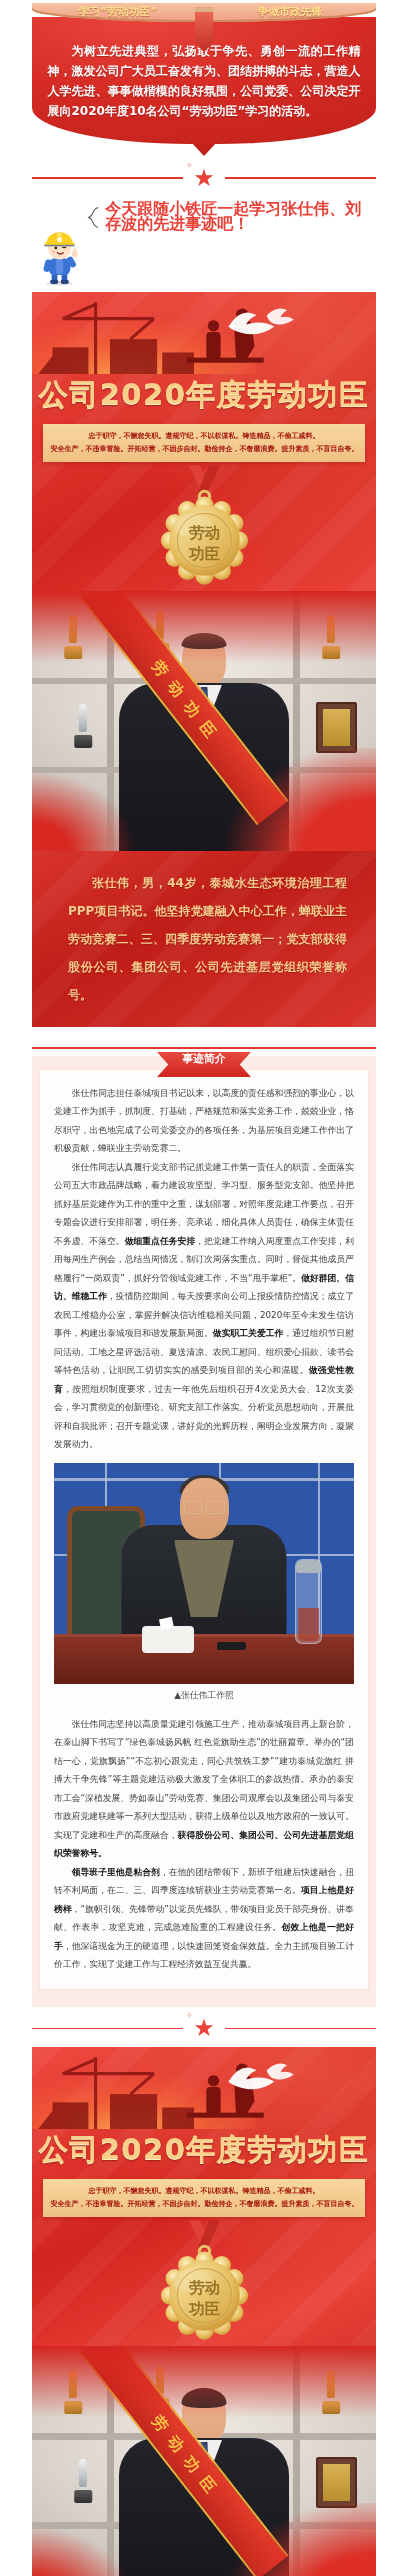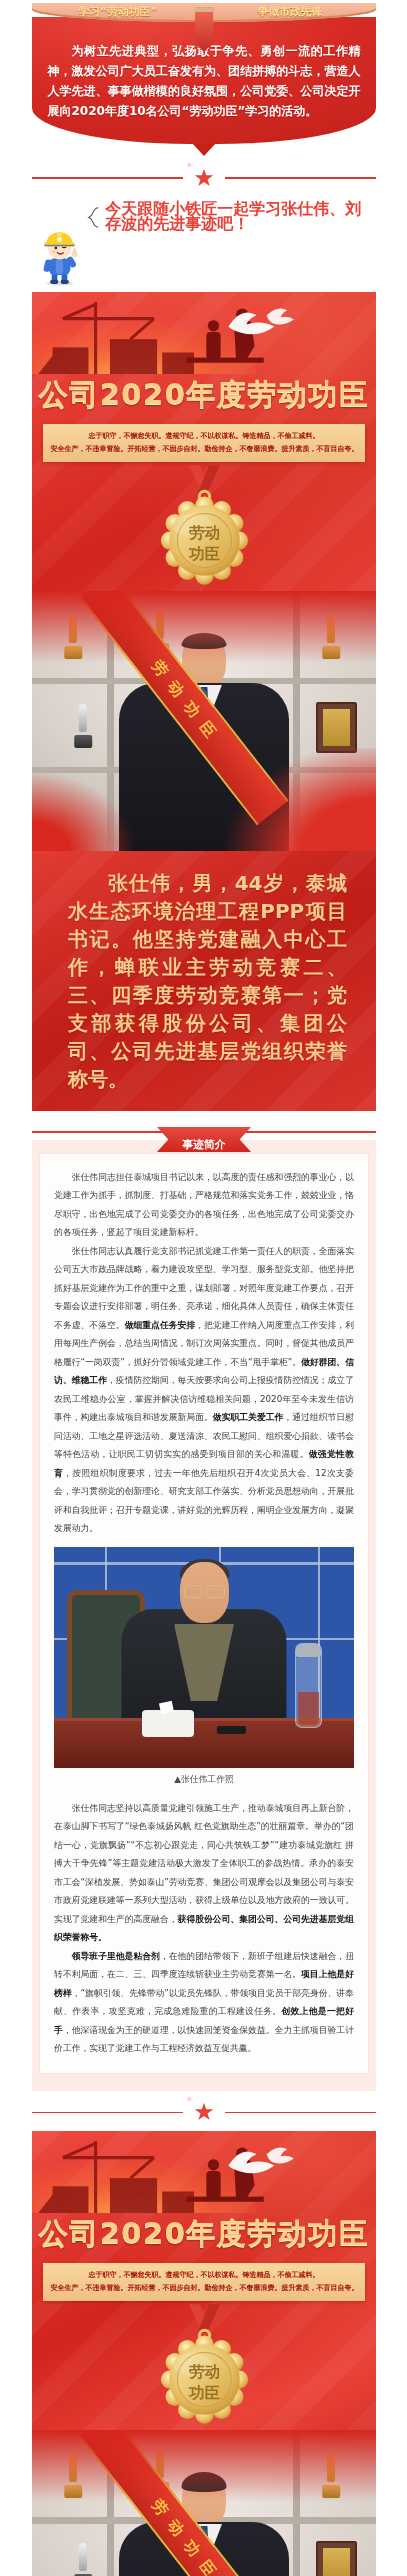--- a/index.html
+++ b/index.html
@@ -93,30 +93,30 @@
     background:#f2f0ee;clip-path:polygon(0 0,100% 0,50% 100%);}
   .ap .tie{position:absolute;top:52px;left:50%;transform:translateX(-50%);width:11.3px;height:44px;
     background:repeating-linear-gradient(45deg,#3c4f7d 0 3.1px,#2b3a61 3.1px 6.2px);
     clip-path:polygon(20% 0,80% 0,100% 85%,50% 100%,0 85%);}
   .sash{position:absolute;z-index:3;left:50%;top:88px;width:289px;height:36px;
     transform:translateX(-57%) rotate(52deg);
     background:linear-gradient(#e43c2b,#c3271c);border-top:2.1px solid #e8b23c;border-bottom:2.1px solid #e8b23c;
     display:flex;align-items:center;justify-content:center;
     color:#f5c449;font-weight:bold;font-size:15.5px;letter-spacing:10.3px;text-indent:10.3px;}
 
-  .summary{margin:0;padding:18.5px 29px 0 36px;font-size:20px;font-weight:bold;color:var(--gold);
+  .summary{margin:0;padding:18.5px 29px 0 36px;font-size:12px;font-weight:bold;color:var(--gold);
     line-height:28px;text-indent:2em;text-align:justify;text-shadow:0 1px 1px rgba(120,20,5,.45);}
 
   
   .section-ribbon{position:relative;height:25px;margin-top:9.3px;z-index:2;}
   .rline{position:absolute;left:0;right:0;top:11.3px;height:1.5px;background:var(--red);}
-  .ribbon-flag{position:absolute;left:50%;top:7px;transform:translateX(-50%);width:94px;height:25px;
+  .ribbon-flag{position:absolute;left:50%;top:16px;transform:translateX(-50%);width:94px;height:25px;
     background:linear-gradient(180deg,#e64a3f,#cf261e);
     clip-path:polygon(0 0,100% 0,88% 50%,100% 100%,0 100%,12% 50%);
-    display:flex;align-items:flex-end;justify-content:center;color:#fff;font-weight:bold;font-size:10.8px;}
+    display:flex;align-items:flex-start;justify-content:center;color:#fff;font-weight:bold;font-size:10.8px;}
   .card{background:var(--pink);padding:14.4px 7.7px 17.5px;margin-top:-5.2px;}
   .card-inner{background:#fffdfc;box-shadow:0 0 0 0.5px rgba(240,200,190,.45);padding:13.4px 14.4px 15.5px;}
   .para{margin:0;font-size:8.8px;line-height:18.5px;color:var(--ink);text-indent:2em;text-align:justify;}
   .para .b{font-weight:bold;color:#151515;}
   .caption{margin:6.2px 0 12.4px;text-align:center;color:#4c4c4c;font-size:8.8px;}
 
   
   .photo.meeting{height:221px;margin:9.3px 0 0;background:#2d56a8;}
   .meeting .vline{position:absolute;top:0;bottom:47px;width:2.1px;background:#b9c6db;opacity:.8;}
   .meeting .hline{position:absolute;left:0;right:0;height:2.1px;background:#b9c6db;opacity:.8;}
@@ -301,21 +301,21 @@
 
   <div class="section-ribbon">
     <span class="rline"></span>
     <div class="ribbon-flag">
       <span>事迹简介</span>
     </div>
   </div>
 
   <section class="card">
     <div class="card-inner">
-      <p class="para"><span>张仕伟同志担任泰城项目书记以来，以高度的责任感和强烈的事业心，以党建工作为抓手，抓制度、打基础，严格规范和落实党务工作，兢兢业业，恪尽职守，出色地完成了公司党委交办的各项任务，出色地完成了公司党委交办的各项任务，竖起了项目党建新标杆。</span></p>
+      <p class="para"><span>张仕伟同志担任泰城项目书记以来，以高度的责任感和强烈的事业心，以党建工作为抓手，抓制度、打基础，严格规范和落实党务工作，兢兢业业，恪尽职守，出色地完成了公司党委交办的各项任务，为基层项目党建工作作出了积极贡献，蝉联业主劳动竞赛二。</span></p>
       <p class="para"><span>张仕伟同志认真履行党支部书记抓党建工作第一责任人的职责，全面落实公司五大市政品牌战略，着力建设攻坚型、学习型、服务型党支部。他坚持把抓好基层党建作为工作的重中之重，谋划部署，对照年度党建工作要点，召开专题会议进行安排部署，明任务、亮承诺，细化具体人员责任，确保主体责任不务虚、不落空。</span><span class="b">做细重点任务安排</span><span>，把党建工作纳入周度重点工作安排，利用每周生产例会，总结当周情况，制订次周落实重点。同时，督促其他成员严格履行“一岗双责”，抓好分管领域党建工作，不当“甩手掌柜”。</span><span class="b">做好群团、信访、维稳工作</span><span>，疫情防控期间，每天按要求向公司上报疫情防控情况；成立了农民工维稳办公室，掌握并解决信访维稳相关问题，2020年至今未发生信访事件，构建出泰城项目和谐发展新局面。</span><span class="b">做实职工关爱工作</span><span>，通过组织节日慰问活动、工地之星评选活动、夏送清凉、农民工慰问、组织爱心捐款、读书会等特色活动，让职民工切切实实的感受到项目部的关心和温暖。</span><span class="b">做强党性教育</span><span>，按照组织制度要求，过去一年他先后组织召开4次党员大会、12次支委会，学习贯彻党的创新理论、研究支部工作落实、分析党员思想动向，开展批评和自我批评；召开专题党课，讲好党的光辉历程，阐明企业发展方向，凝聚发展动力。</span></p>
       <div class="photo meeting">
         <span class="vline" style="left:17%;"></span>
         <span class="vline" style="left:55%;"></span>
         <span class="vline" style="left:88%;"></span>
         <span class="hline" style="top:15.5px;"></span>
         <span class="hline" style="top:91px;"></span>
         <div class="m-chair"></div>
         <div class="m-person">
           <div class="m-torso"></div>

